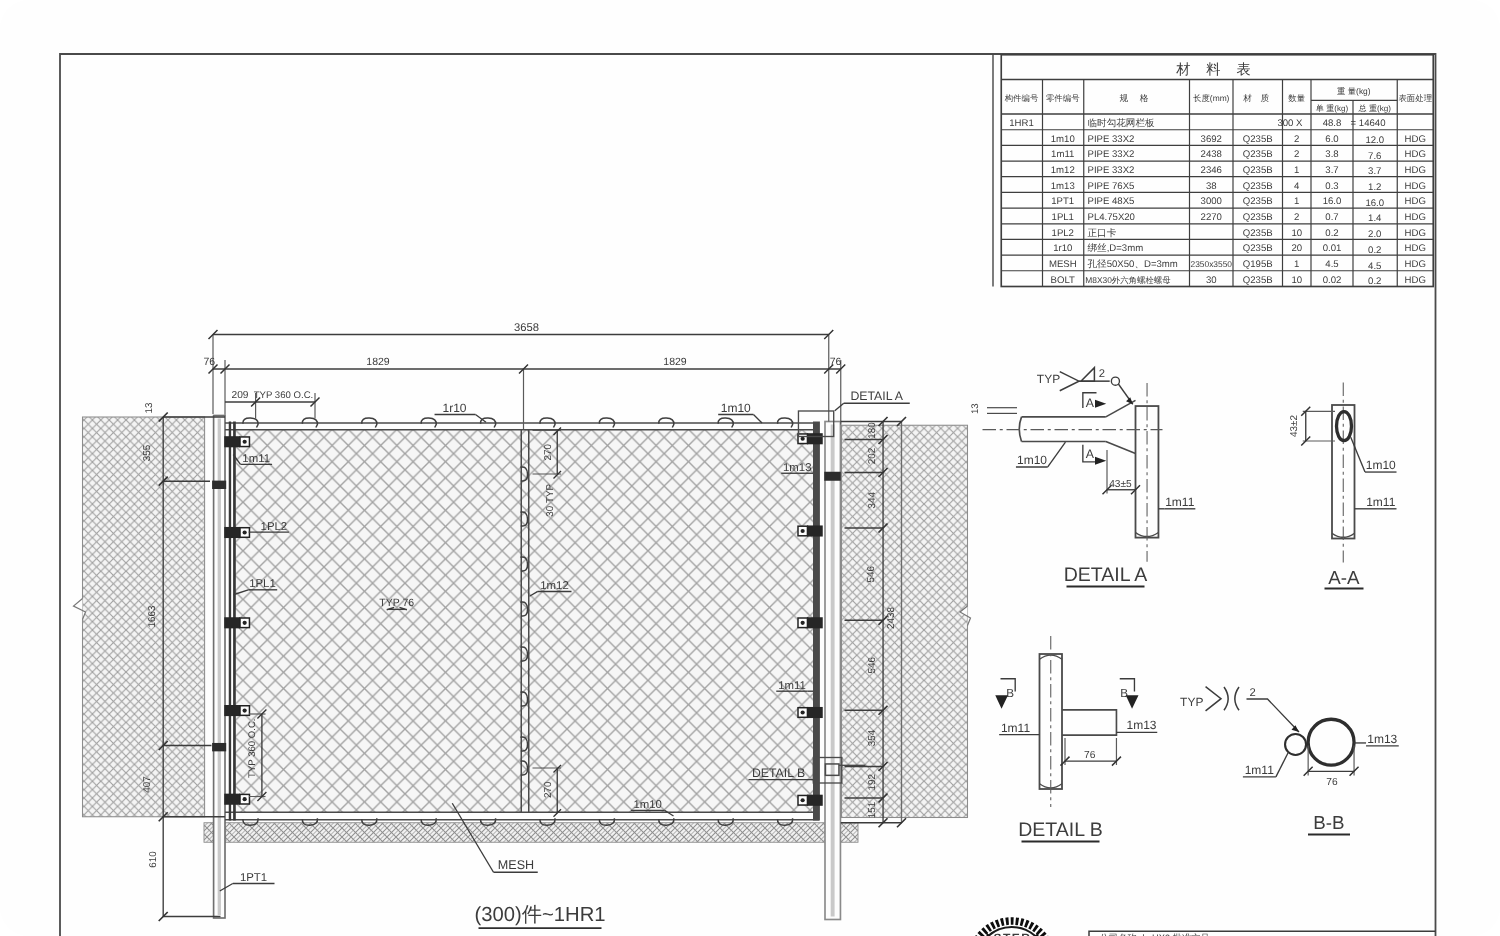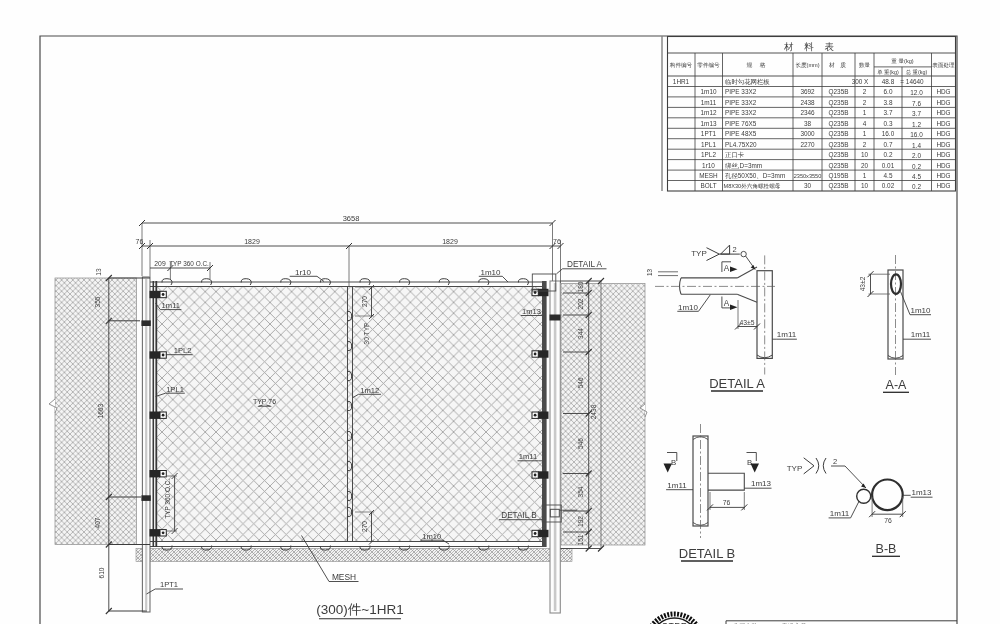--- a/index.html
+++ b/index.html
@@ -1,18 +1,18 @@
 <!DOCTYPE html>
 <html><head>
 <meta charset="utf-8">
 <style>
   html,body{margin:0;padding:0;background:#ffffff;}
   *{-webkit-font-smoothing:antialiased;}
   .page{position:relative;width:1000px;height:624px;background:#fefefe;overflow:hidden;
-        font-family:"Liberation Sans", sans-serif;}
+        font-family:"Liberation Sans", sans-serif;border-radius:19px;}
   svg text{font-family:"Liberation Sans", sans-serif;fill:#3c3c3c;}
 </style>
 </head>
 <body>
 <div class="page">
 <svg width="1000" height="624" viewBox="0 0 1000 624" xmlns="http://www.w3.org/2000/svg">
 <defs>
   <pattern id="mesh" width="10.8" height="10.8" patternUnits="userSpaceOnUse">
     <rect width="10.8" height="10.8" fill="#f6f6f6"></rect>
     <path d="M0,10.8 L10.8,0 M-5.4,5.4 L5.4,-5.4 M5.4,16.2 L16.2,5.4" stroke="#a2a2a2" stroke-width="0.9" fill="none"></path>

